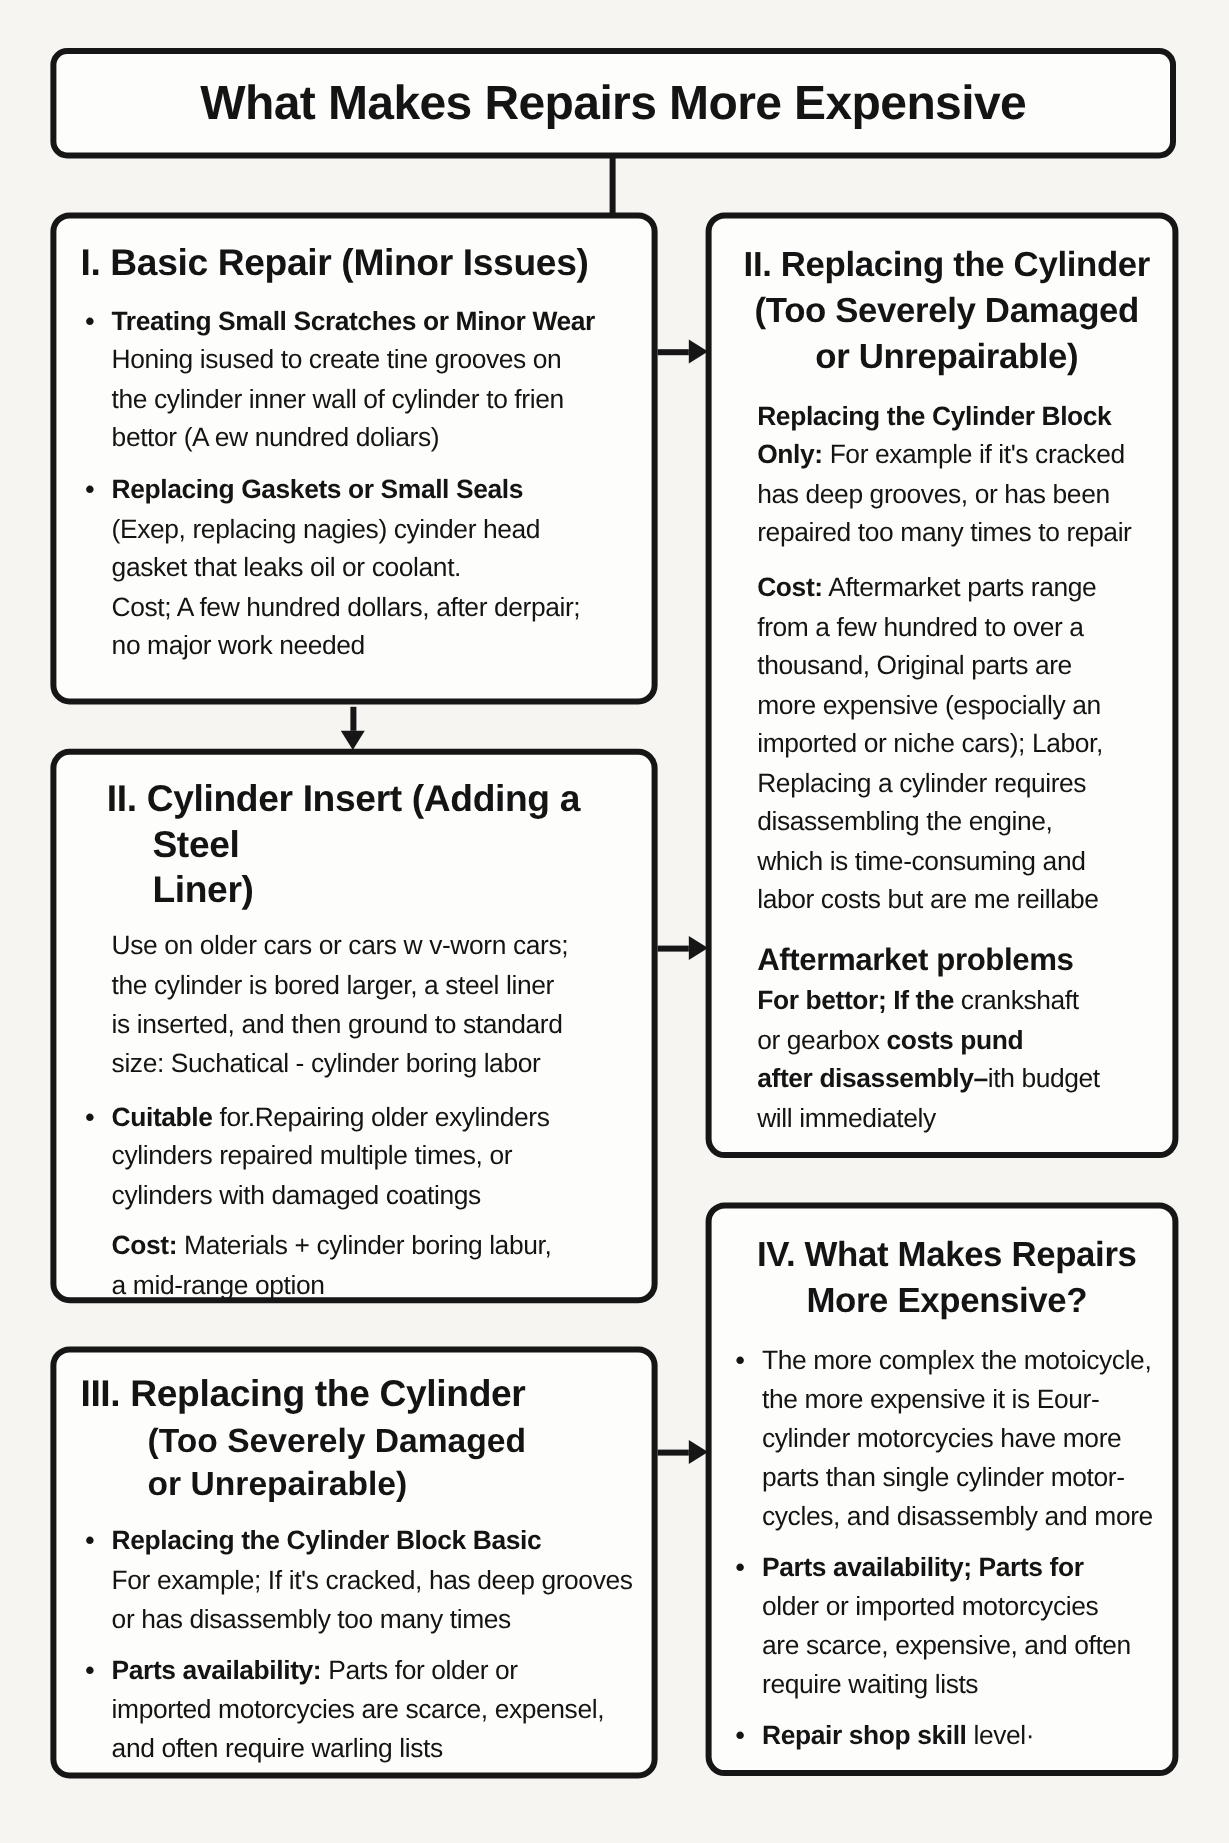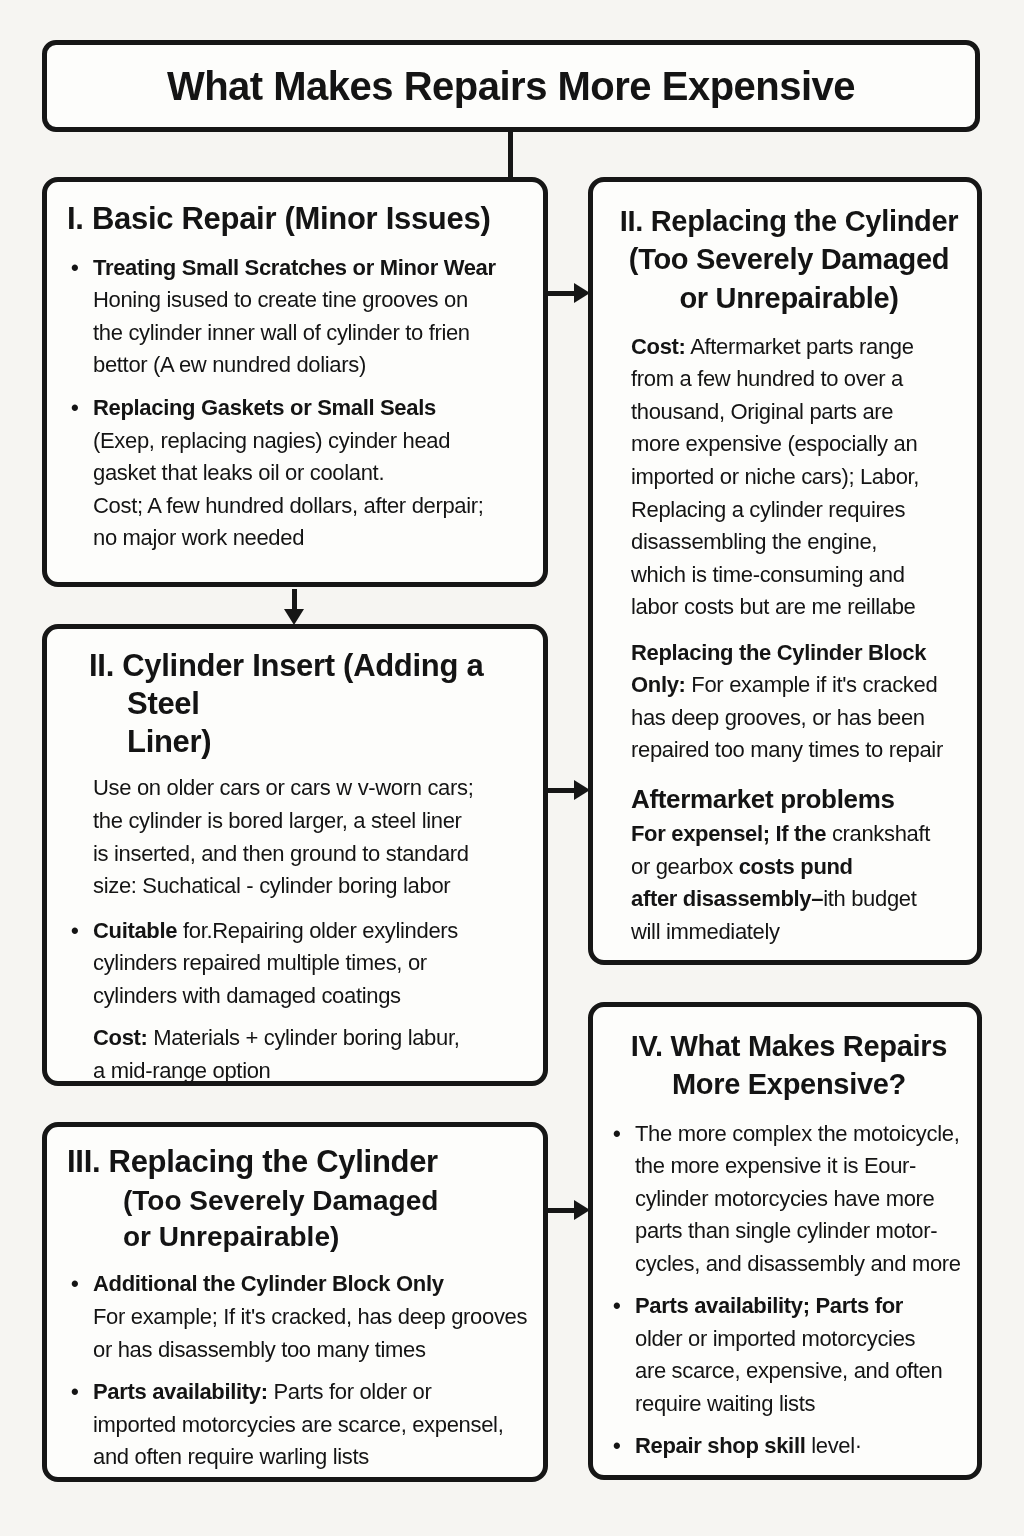--- a/index.html
+++ b/index.html
@@ -117,51 +117,51 @@
   <div class="para rich body-txt"><span class="b">Cost:</span><span> Materials + cylinder boring labur,
 a mid-range option</span></div>
 </div>
 
 <div class="box" id="box3">
   <div class="h-left">III. Replacing the Cylinder</div>
   <div class="h-sub">(Too Severely Damaged
 or Unrepairable)</div>
   <div class="bullet">
     <span class="dot body-txt">•</span>
-    <div class="rich body-txt"><span class="b">Additional the Cylinder Block Only
+    <div class="rich body-txt"><span class="b">Replacing the Cylinder Block Basic
 </span><span>For example; If it's cracked, has deep grooves
 or has disassembly too many times</span></div>
   </div>
   <div class="bullet">
     <span class="dot body-txt">•</span>
     <div class="rich body-txt"><span class="b">Parts availability:</span><span> Parts for older or
 imported motorcycies are scarce, expensel,
 and often require warling lists</span></div>
   </div>
 </div>
 
 <div class="box" id="box2r">
   <div class="h-center">II.  Replacing the Cylinder
 (Too Severely Damaged
 or Unrepairable)</div>
+  <div class="para rich body-txt"><span class="b">Replacing the Cylinder Block
+Only:</span><span> For example  if it's cracked
+has deep grooves, or has been
+repaired too many times to repair</span></div>
   <div class="para rich body-txt"><span class="b">Cost:</span><span> Aftermarket parts range
 from a few hundred to over a
 thousand, Original parts are
 more expensive (espocially an
 imported or niche cars); Labor,
 Replacing a cylinder requires
 disassembling the engine,
 which is time-consuming and
 labor costs but are me reillabe</span></div>
-  <div class="para rich body-txt"><span class="b">Replacing the Cylinder Block
-Only:</span><span> For example  if it's cracked
-has deep grooves, or has been
-repaired too many times to repair</span></div>
   <div class="para rich body-txt"><span class="hb">Aftermarket problems
-</span><span class="b">For expensel; If the</span><span> crankshaft
+</span><span class="b">For bettor; If the</span><span> crankshaft
 or gearbox </span><span class="b">costs pund
 after disassembly–</span><span>ith budget
 will immediately</span></div>
 </div>
 
 <div class="box" id="box4">
   <div class="h-center">IV. What Makes Repairs
 More Expensive?</div>
   <div class="bullet">
     <span class="dot body-txt">•</span>

